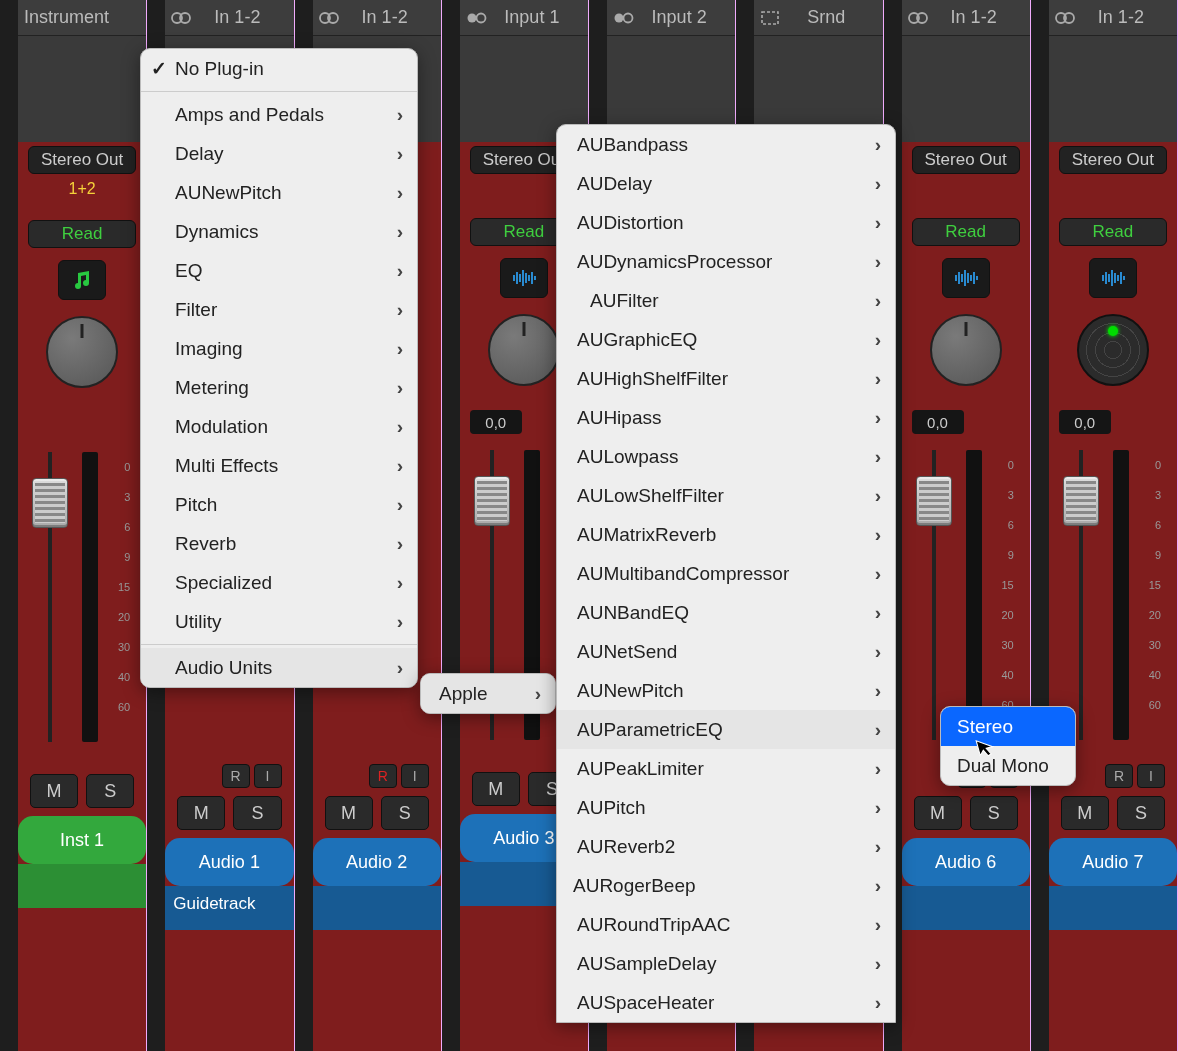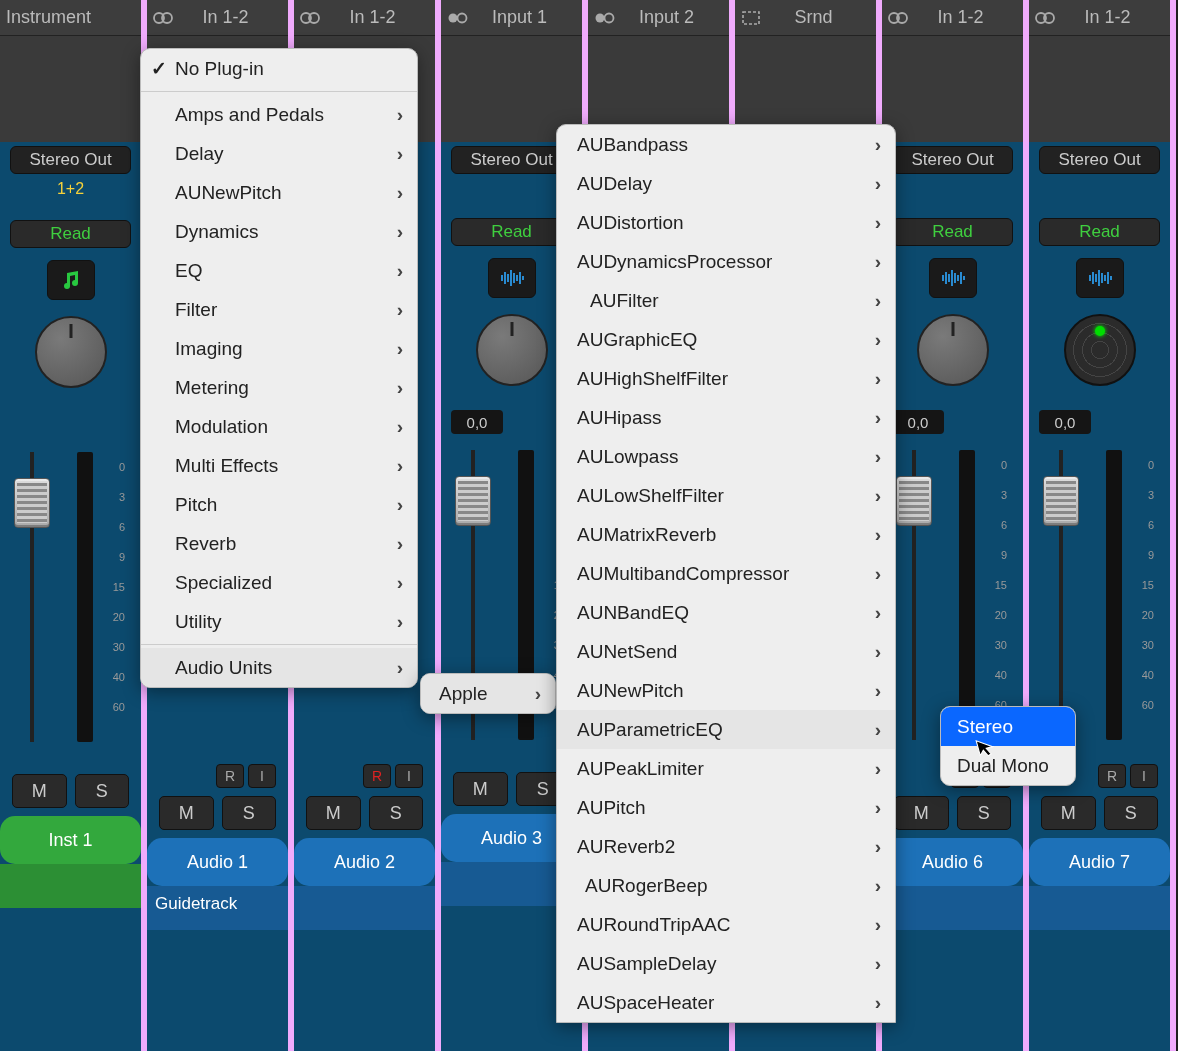--- a/index.html
+++ b/index.html
@@ -1,18 +1,18 @@
 <!DOCTYPE html>
 <html><head>
 <meta charset="utf-8">
 <style>
   * { box-sizing: border-box; margin: 0; padding: 0; font-family: -apple-system, "Helvetica Neue", Arial, sans-serif; }
   body { background: #1e1e1e; width: 1178px; height: 1051px; overflow: hidden; position: relative; color: #ccc; }
   .mixer { display: flex; height: 100%; }
-  .strip { width: 147px; height: 100%; border-right: 6px solid #f0abfc; background: #0c4a6e; display: flex; flex-direction: column; }
+  .strip { width: 147px; height: 100%; border-right: 1px solid #f0abfc; background: #7f1d1d; display: flex; flex-direction: column; margin-left: 18px; }
   .hdr { height: 36px; display: flex; align-items: center; padding: 0 4px; gap: 4px; background: #3d3d3d; border-bottom: 1px solid #222; font-size: 18px; color: #ccc; }
   .hdr .io-icon { width: 24px; height: 18px; display:flex; align-items:center; justify-content:center; }
   .hdr-val { flex:1; text-align:center; color:#bbb; margin-right:12px; }
   .slot-area { height: 106px; background:#3a3a3a; }
   .cell { height: 28px; margin: 4px 10px; border-radius: 6px; display:flex; align-items:center; justify-content:center; font-size:17px; }
   .stereo-out { background:#222; color:#ccc; border:1px solid #111; }
   .yellow-cell { color:#f5d13a; font-size:16px; height:22px; margin:2px auto; width:60px; text-align:center; }
   .read-btn { background:#2a2a2a; color:#3fcf3f; border:1px solid #111; height:28px; margin:6px 10px; border-radius:6px; display:flex;align-items:center;justify-content:center; font-size:17px;}
   .icon-box { width:48px; height:40px; margin: 6px auto; border-radius:6px; border:1px solid #111; background:#1a1a1a; display:flex; align-items:center; justify-content:center; }
   .knob { width:72px; height:72px; border-radius:50%; background: radial-gradient(circle at 35% 30%, #7a7a7a, #555); border:2px solid #222; margin: 10px auto; position:relative; }
@@ -573,21 +573,21 @@
       <span class="chev">›</span>
     </div>
     <div class="menu-item" style="padding-left:20px">
       <span>AUPitch</span>
       <span class="chev">›</span>
     </div>
     <div class="menu-item" style="padding-left:20px">
       <span>AUReverb2</span>
       <span class="chev">›</span>
     </div>
-    <div class="menu-item" style="padding-left:28px">
+    <div class="menu-item" style="padding-left:16px">
       <span>AURogerBeep</span>
       <span class="chev">›</span>
     </div>
     <div class="menu-item" style="padding-left:20px">
       <span>AURoundTripAAC</span>
       <span class="chev">›</span>
     </div>
     <div class="menu-item" style="padding-left:20px">
       <span>AUSampleDelay</span>
       <span class="chev">›</span>

